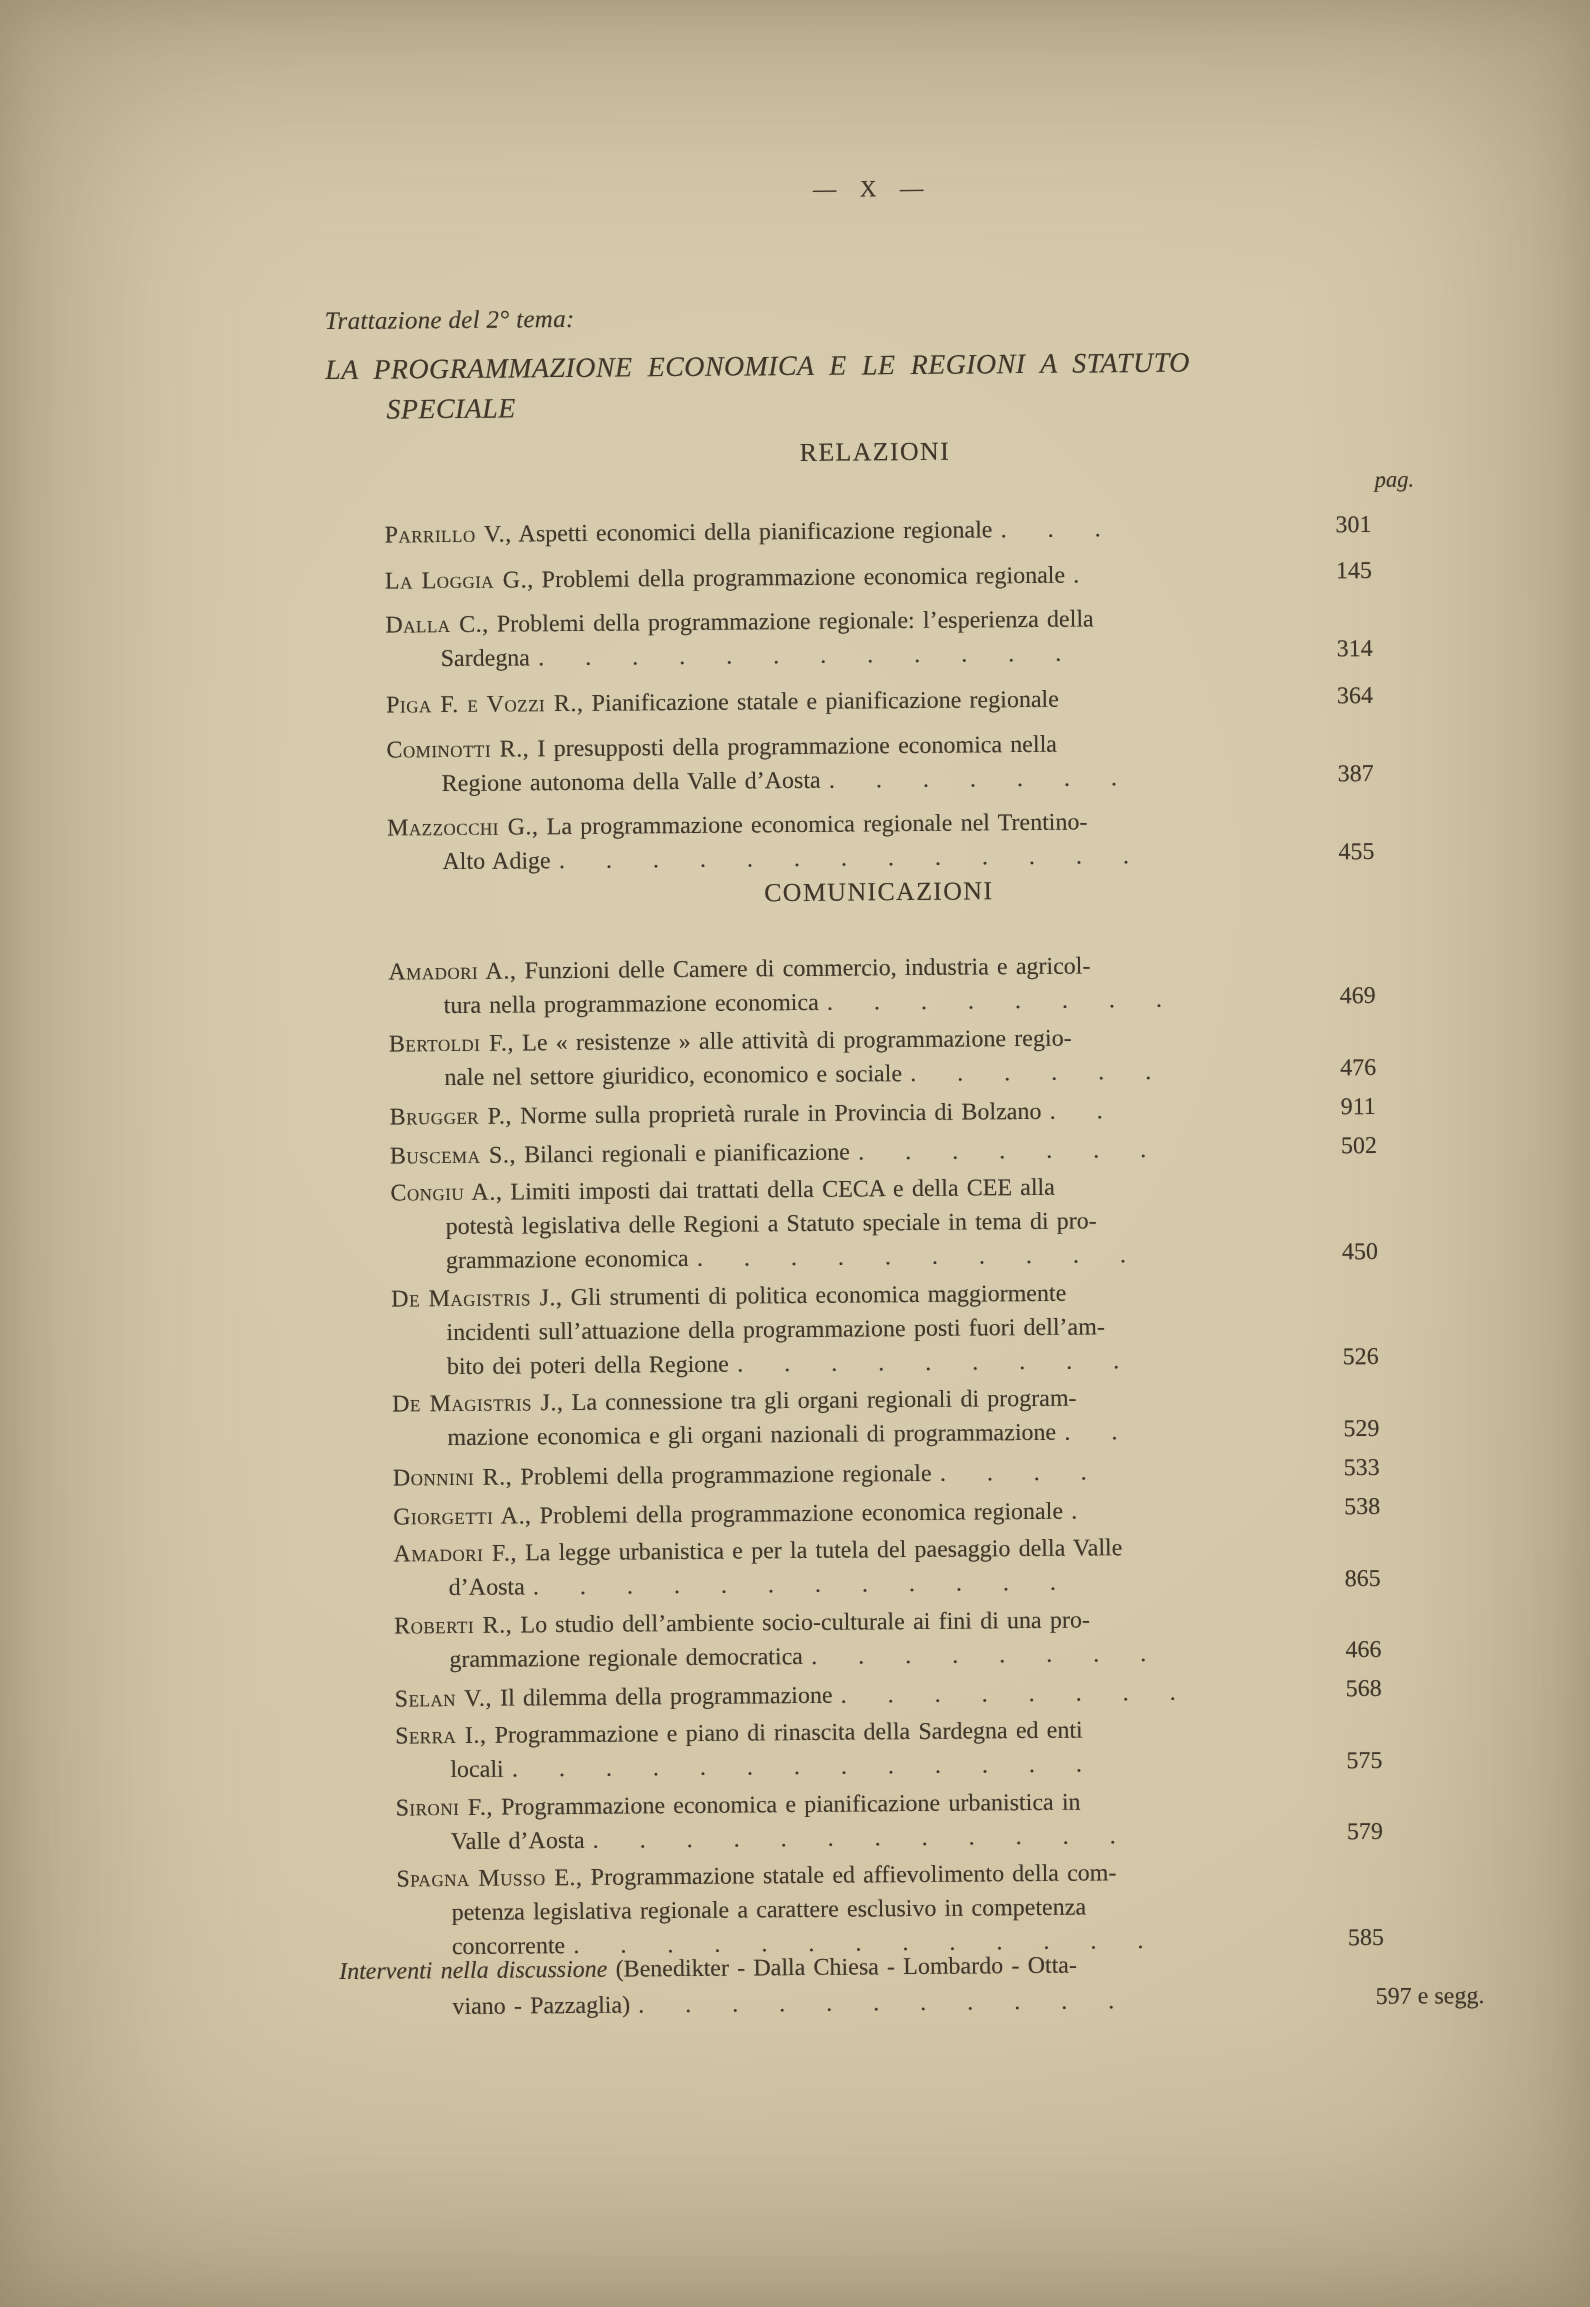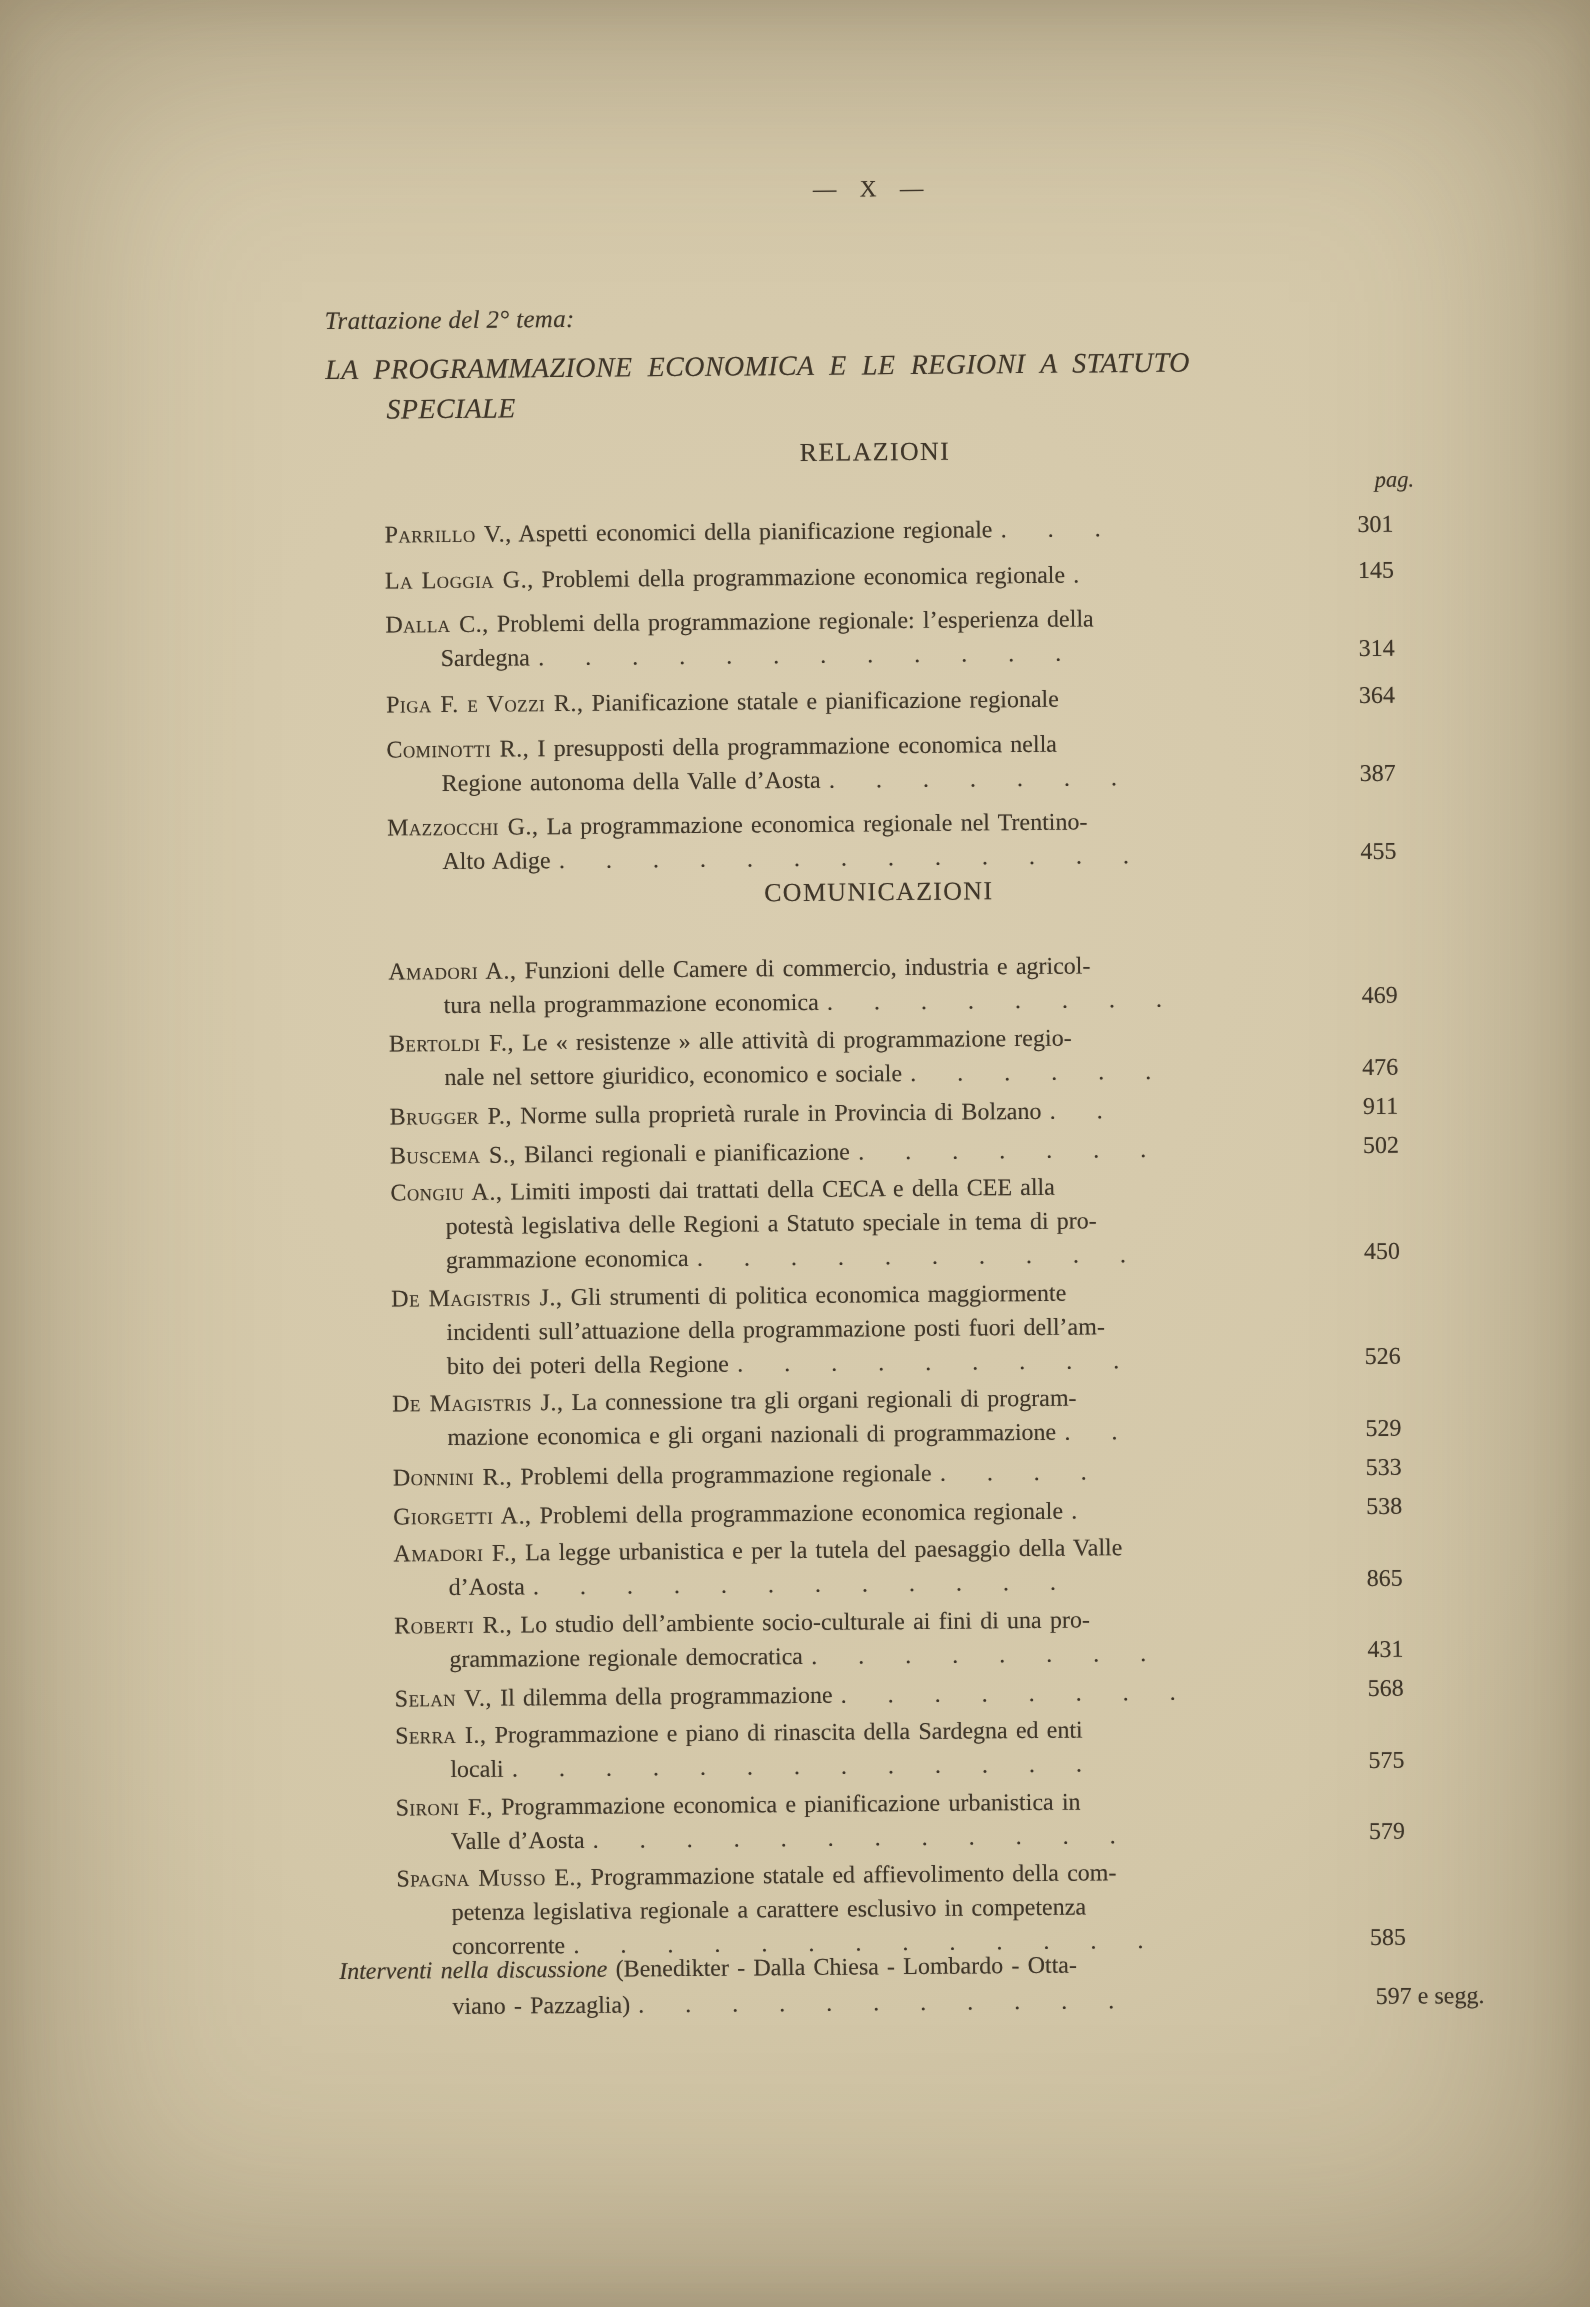--- a/index.html
+++ b/index.html
@@ -107,21 +107,21 @@
   }
   .author {
     font-variant: small-caps;
     letter-spacing: 0.5px;
   }
   .dots {
     word-spacing: 35px;
   }
   .entry-page {
     flex: 0 0 80px;
-    text-align: center;
+    text-align: left;
     padding-bottom: 1.7px;
   }
   .footer-entry {
     position: absolute;
     top: 1949px;
     left: 332px;
     width: 1145px;
     display: flex;
     align-items: flex-end;
     font-size: 24px;
@@ -238,21 +238,21 @@
           <div class="entry-page">538</div>
         </div>
         <div class="entry">
           <div class="entry-text"><span class="author">Amadori F.,</span> <span class="title">La legge urbanistica e per la tutela del paesaggio della Valle
 d’Aosta</span> <span class="dots">. . . . . . . . . . . .</span></div>
           <div class="entry-page">865</div>
         </div>
         <div class="entry">
           <div class="entry-text"><span class="author">Roberti R.,</span> <span class="title">Lo studio dell’ambiente socio-culturale ai fini di una pro-
 grammazione regionale democratica</span> <span class="dots">. . . . . . . .</span></div>
-          <div class="entry-page">431</div>
+          <div class="entry-page">466</div>
         </div>
         <div class="entry">
           <div class="entry-text"><span class="author">Selan V.,</span> <span class="title">Il dilemma della programmazione</span> <span class="dots">. . . . . . . .</span></div>
           <div class="entry-page">568</div>
         </div>
         <div class="entry">
           <div class="entry-text"><span class="author">Serra I.,</span> <span class="title">Programmazione e piano di rinascita della Sardegna ed enti
 locali</span> <span class="dots">. . . . . . . . . . . . .</span></div>
           <div class="entry-page">575</div>
         </div>

